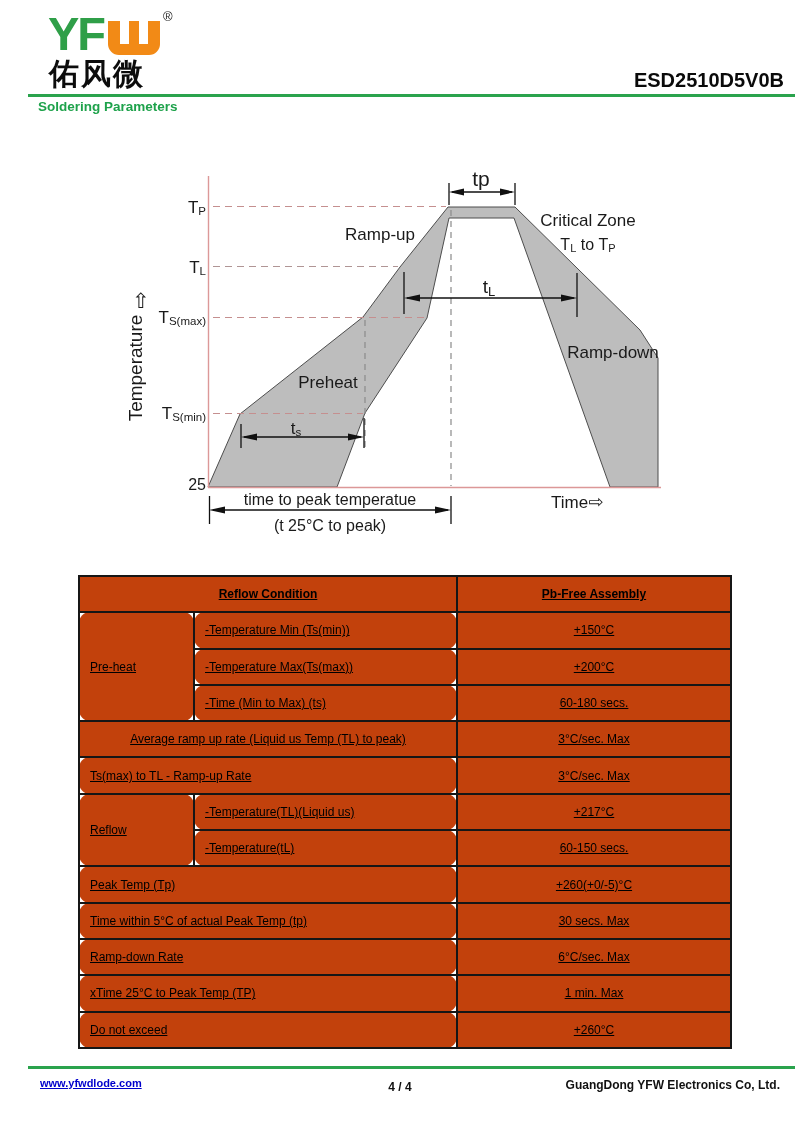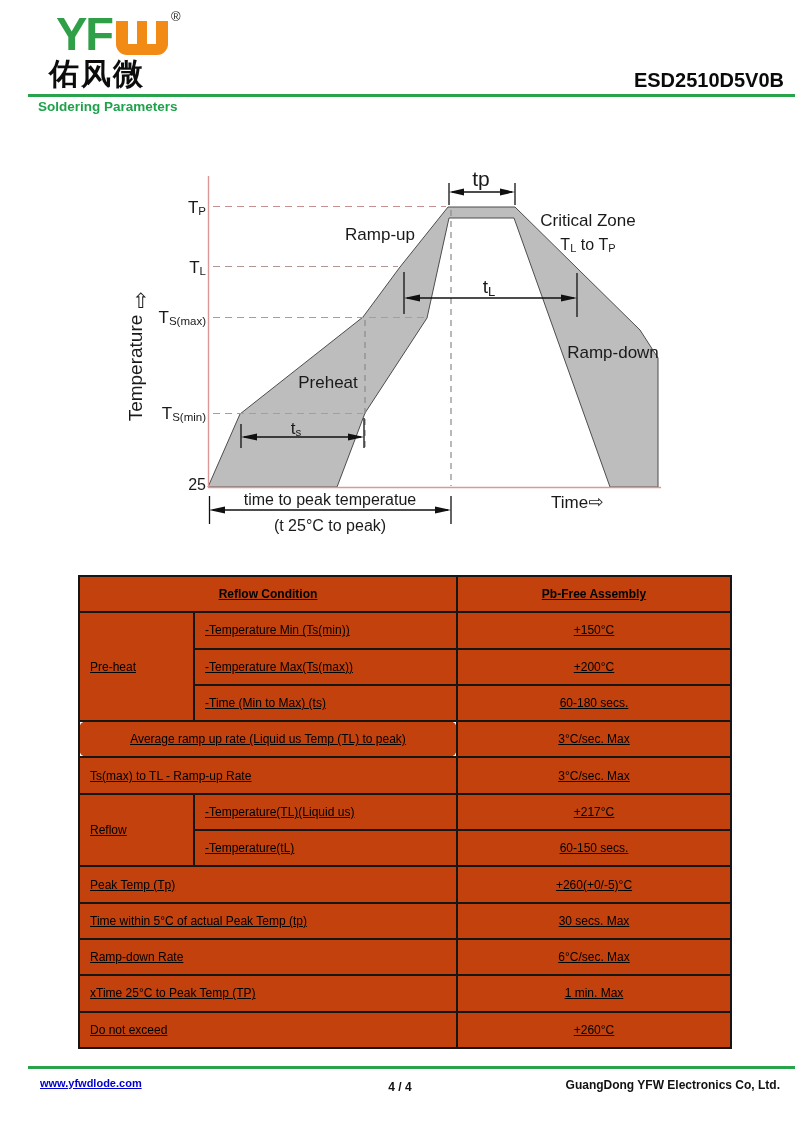--- a/index.html
+++ b/index.html
@@ -1,20 +1,20 @@
 <!DOCTYPE html>
 <html><head>
 <meta charset="utf-8">
 <style>
   html,body{margin:0;padding:0;background:#ffffff;}
   .page{position:relative;width:800px;height:1131px;background:#fff;overflow:hidden;
         font-family:"Liberation Sans",sans-serif;color:#111;}
 
   
-  .logo-row{position:absolute;left:48px;top:10px;display:flex;align-items:flex-start;margin-left:8px;}
+  .logo-row{position:absolute;left:48px;top:10px;display:flex;align-items:flex-start;}
   .logo-yf{font-size:47px;font-weight:bold;color:#2f9f48;line-height:1;letter-spacing:-2px;}
   .logo-w{position:relative;width:52px;height:34px;background:#f28a16;border-radius:0 0 11px 11px;
           margin:11px 0 0 4px;}
   .logo-w::before,.logo-w::after{content:"";position:absolute;top:0;width:9px;height:23px;background:#fff;}
   .logo-w::before{left:12px;}
   .logo-w::after{left:31px;}
   .reg-mark{font-size:13px;color:#222;margin:0 0 0 3px;line-height:1;}
   .logo-cn{position:absolute;left:49px;top:54px;font-size:30px;font-weight:bold;color:#0c0c0c;
            letter-spacing:2px;font-family:Liberation Mono, monospace;}
   .hr-green{position:absolute;left:28px;width:767px;height:3px;background:#2aa34d;}
@@ -27,22 +27,22 @@
   .chart{position:absolute;left:120px;top:150px;}
   .chart text{font-family:"Liberation Sans",sans-serif;fill:#1a1a1a;}
   .arrowfont{font-family:"DejaVu Sans",sans-serif;}
 
   
   .reflow-table{position:absolute;left:78px;top:575px;width:652px;border-collapse:collapse;
                 table-layout:fixed;font-size:12px;color:#000;}
   .reflow-table th,.reflow-table td{border:2px solid #161616;height:26.3px;padding:4px;background:#c2410c;
                 font-weight:normal;text-decoration:underline;}
   .reflow-table th{font-weight:bold;text-align:center;}
-  .cell-left{text-align:left;padding-left:10px !important;}
-  .cell-center{text-align:center;border-radius:8px;}
+  .cell-left{text-align:left;padding-left:10px !important;border-radius:11px;}
+  .cell-center{text-align:center;}
   .cell-value{text-align:center;}
 
   
   .footer-link{position:absolute;left:40px;top:1077px;font-size:11px;font-weight:bold;
                color:#0000cc;text-decoration:underline;cursor:pointer;}
   .page-num{position:absolute;left:50%;transform:translateX(-50%);top:1080px;font-size:12px;font-weight:bold;}
   .company{position:absolute;right:20px;top:1078px;font-size:12px;font-weight:bold;}
 </style>
 </head>
 <body>

